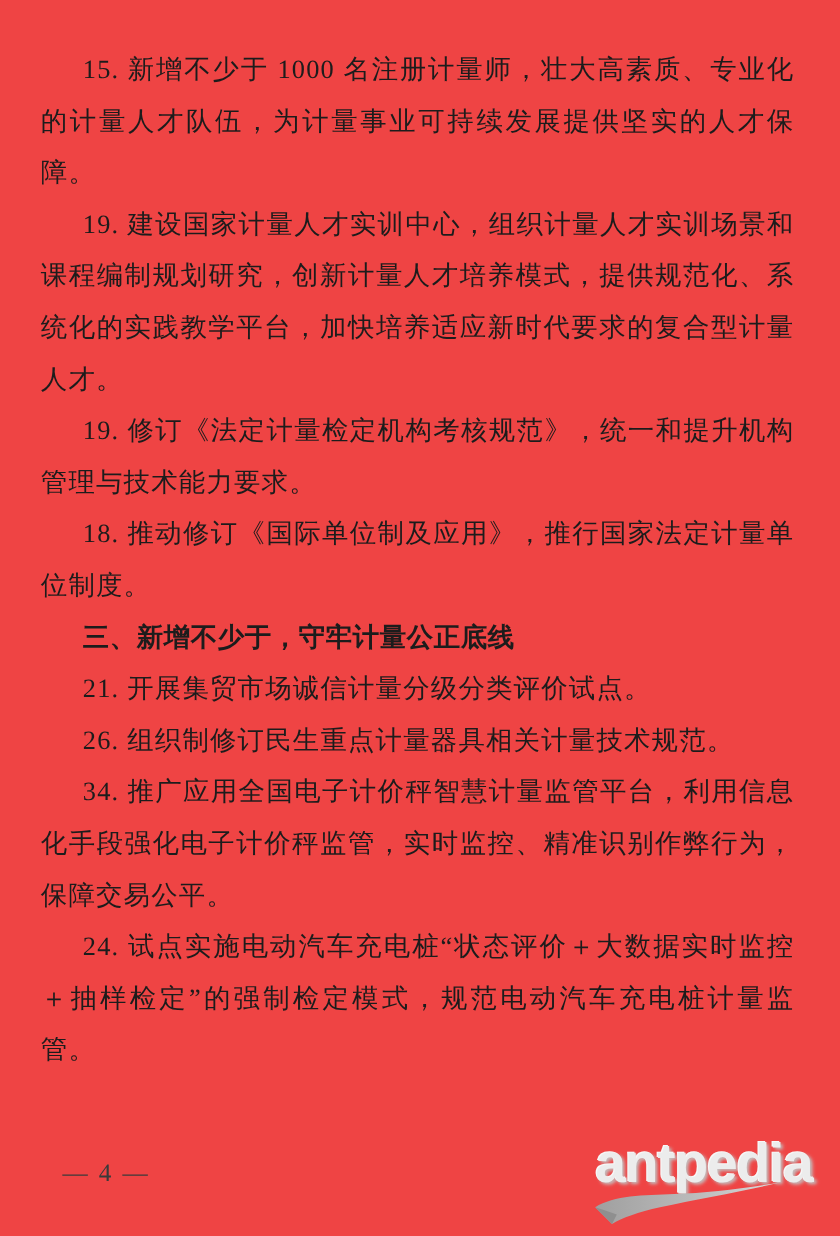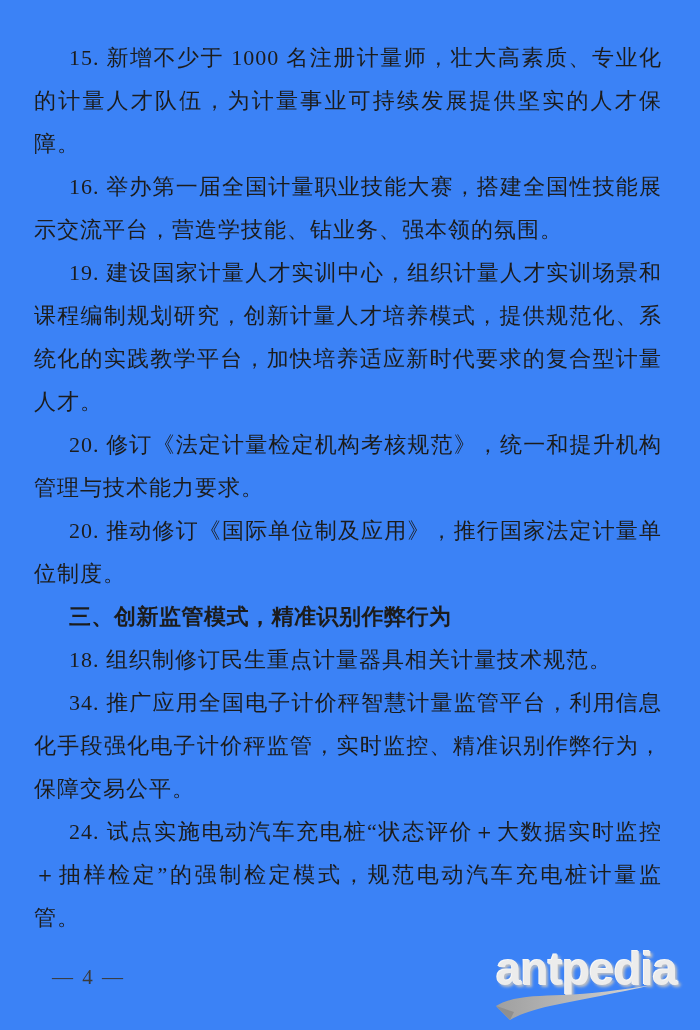--- a/index.html
+++ b/index.html
@@ -4,21 +4,21 @@
 <style>
   html, body {
     margin: 0;
     padding: 0;
     background: #ffffff;
   }
   .page {
     position: relative;
     width: 700px;
     height: 1030px;
-    background: #3b82f6;
+    background: #ef4444;
     overflow: hidden;
   }
   .text-block {
     position: absolute;
     left: 34px;
     top: 36px;
     width: 628px;
     font-family: "Liberation Serif", "DejaVu Serif", serif;
     font-size: 22px;
     line-height: 43px;
@@ -73,26 +73,26 @@
     top: 40px;
   }
 </style>
 </head>
 <body>
 
 <div class="page">
 
   <div class="text-block">
     <p>15. 新增不少于 1000 名注册计量师，壮大高素质、专业化的计量人才队伍，为计量事业可持续发展提供坚实的人才保障。</p>
-    <p>16. 举办第一届全国计量职业技能大赛，搭建全国性技能展示交流平台，营造学技能、钻业务、强本领的氛围。</p>
     <p>19. 建设国家计量人才实训中心，组织计量人才实训场景和课程编制规划研究，创新计量人才培养模式，提供规范化、系统化的实践教学平台，加快培养适应新时代要求的复合型计量人才。</p>
-    <p>20. 修订《法定计量检定机构考核规范》，统一和提升机构管理与技术能力要求。</p>
-    <p>20. 推动修订《国际单位制及应用》，推行国家法定计量单位制度。</p>
-    <p class="section-heading">三、创新监管模式，精准识别作弊行为</p>
-    <p>18. 组织制修订民生重点计量器具相关计量技术规范。</p>
+    <p>19. 修订《法定计量检定机构考核规范》，统一和提升机构管理与技术能力要求。</p>
+    <p>18. 推动修订《国际单位制及应用》，推行国家法定计量单位制度。</p>
+    <p class="section-heading">三、新增不少于，守牢计量公正底线</p>
+    <p>21. 开展集贸市场诚信计量分级分类评价试点。</p>
+    <p>26. 组织制修订民生重点计量器具相关计量技术规范。</p>
     <p>34. 推广应用全国电子计价秤智慧计量监管平台，利用信息化手段强化电子计价秤监管，实时监控、精准识别作弊行为，保障交易公平。</p>
     <p>24. 试点实施电动汽车充电桩“状态评价＋大数据实时监控＋抽样检定”的强制检定模式，规范电动汽车充电桩计量监管。</p>
 
   </div>
 
   <div class="page-number">— 4 —</div>
 
   <div class="watermark">
     <span class="watermark-text">antpedia</span>
     <svg class="watermark-swoosh" width="170" height="42" viewBox="0 0 170 42">

